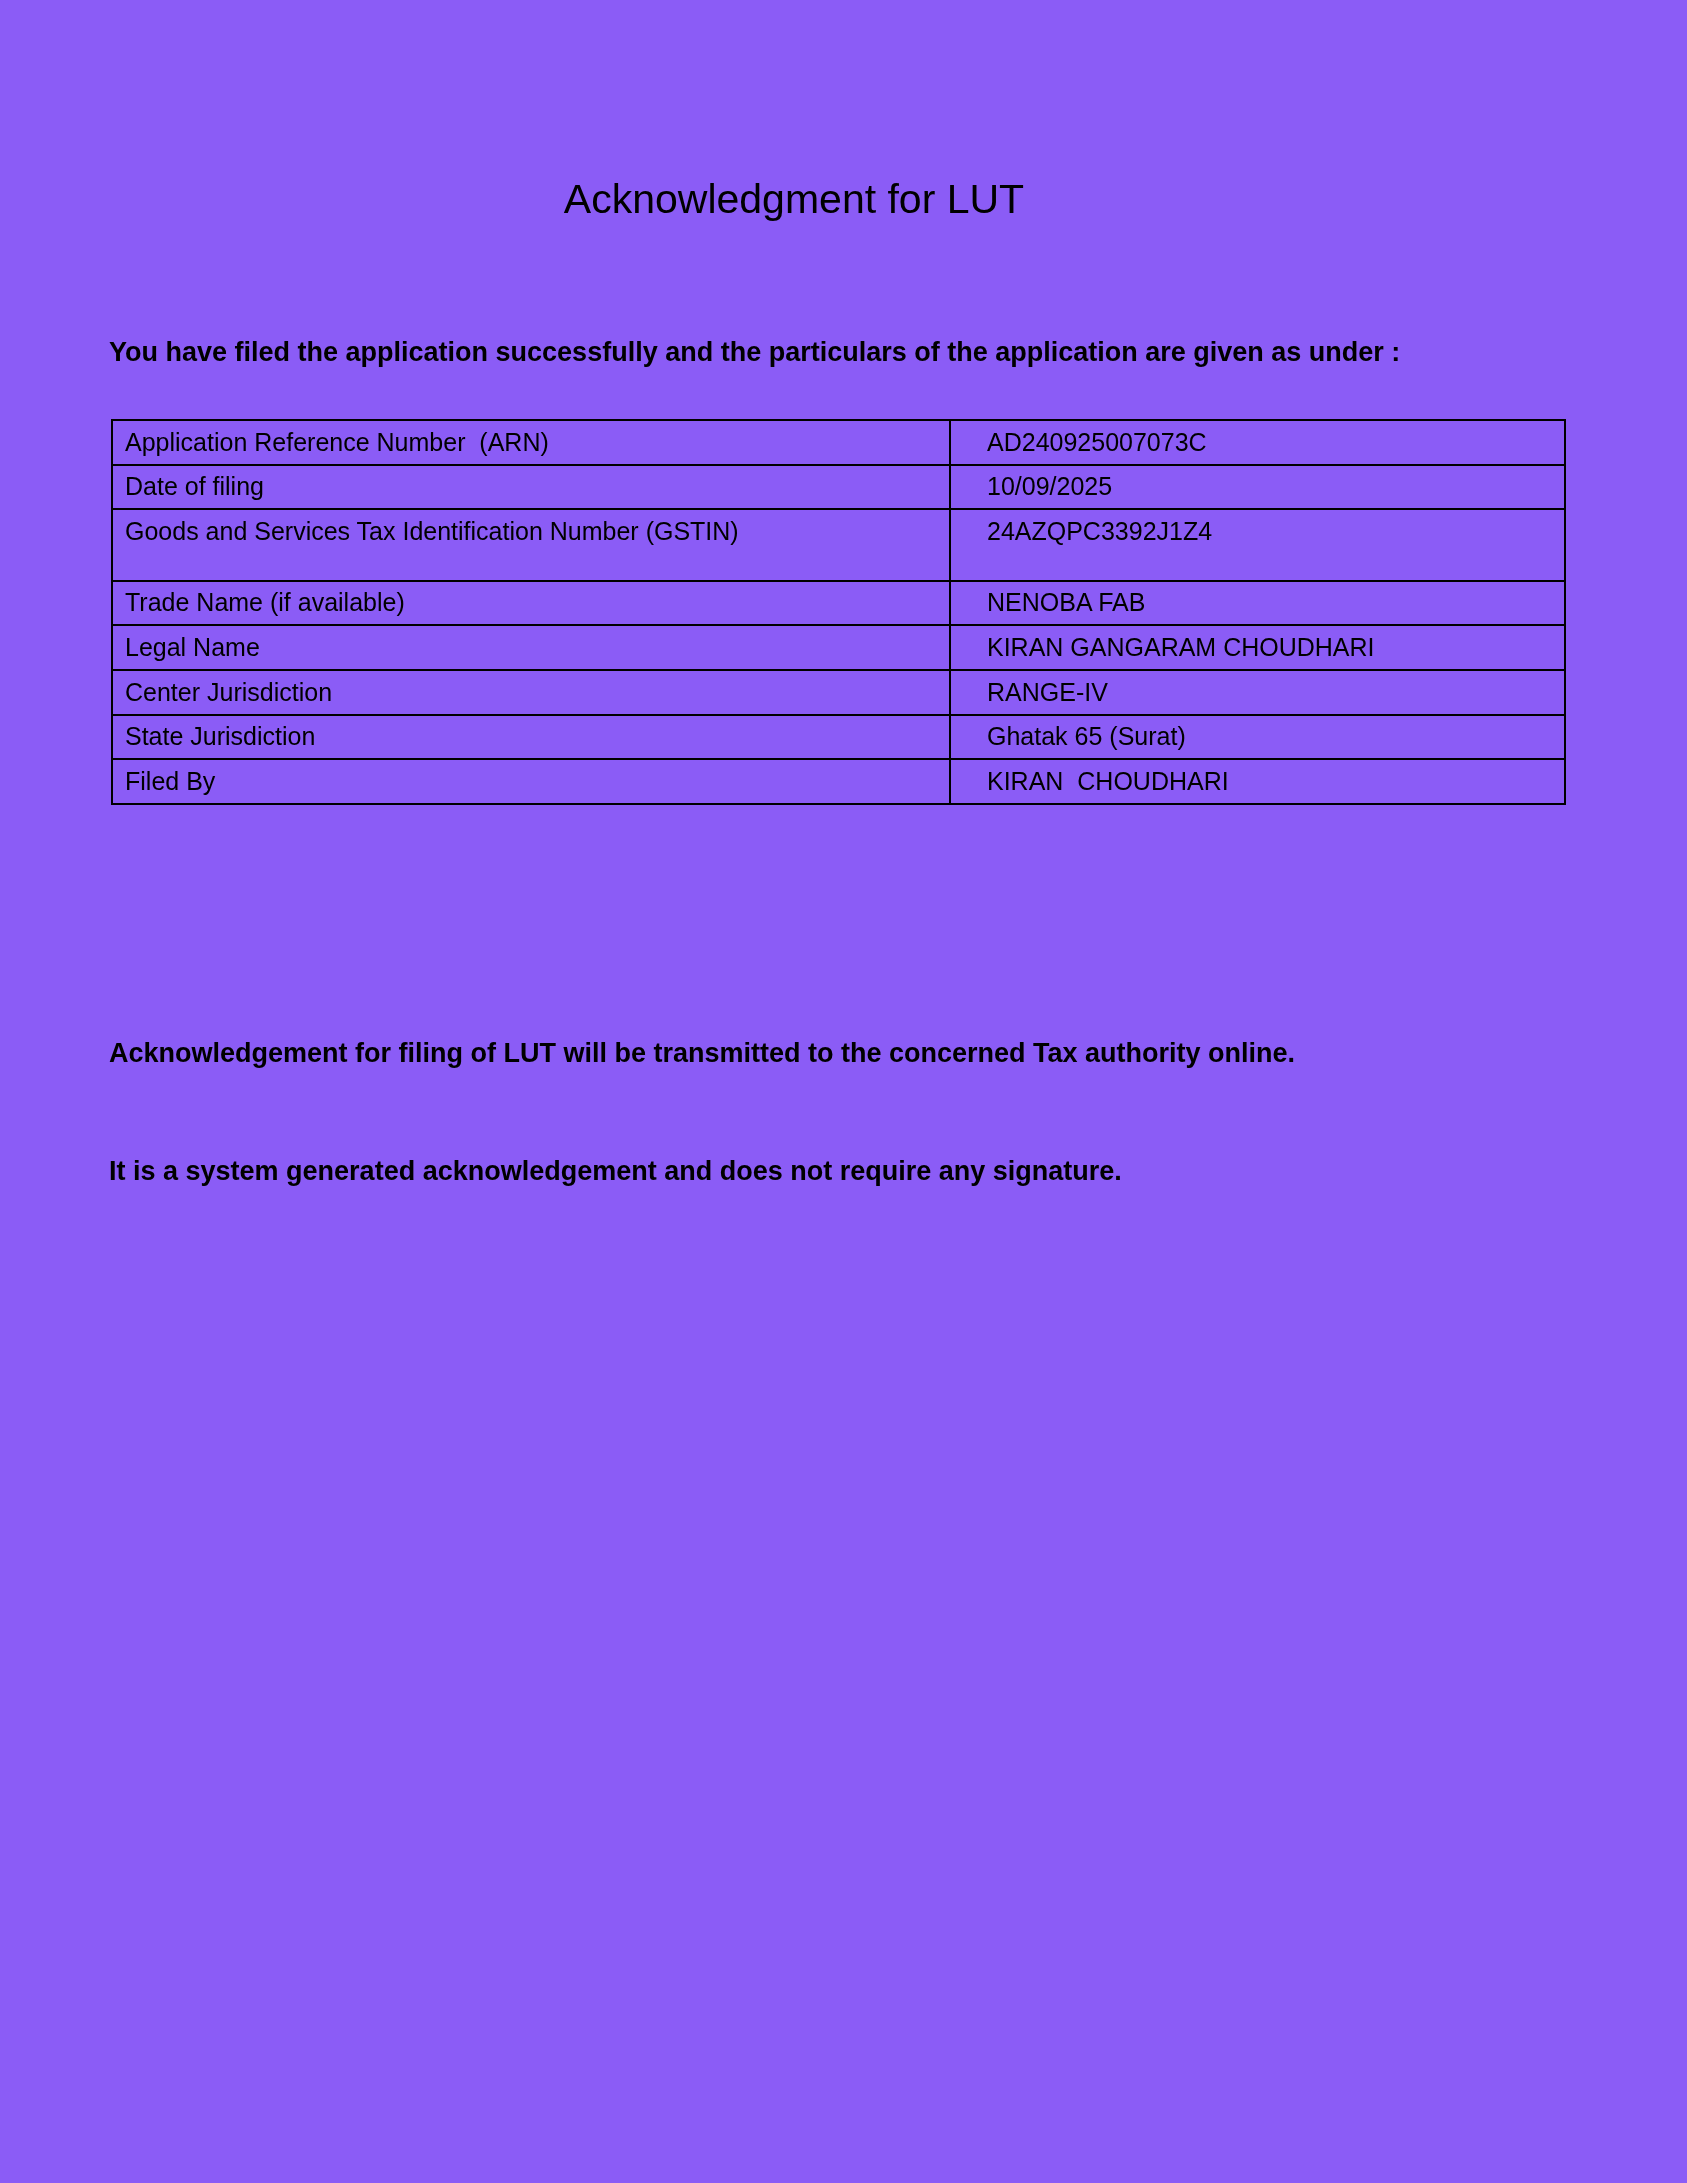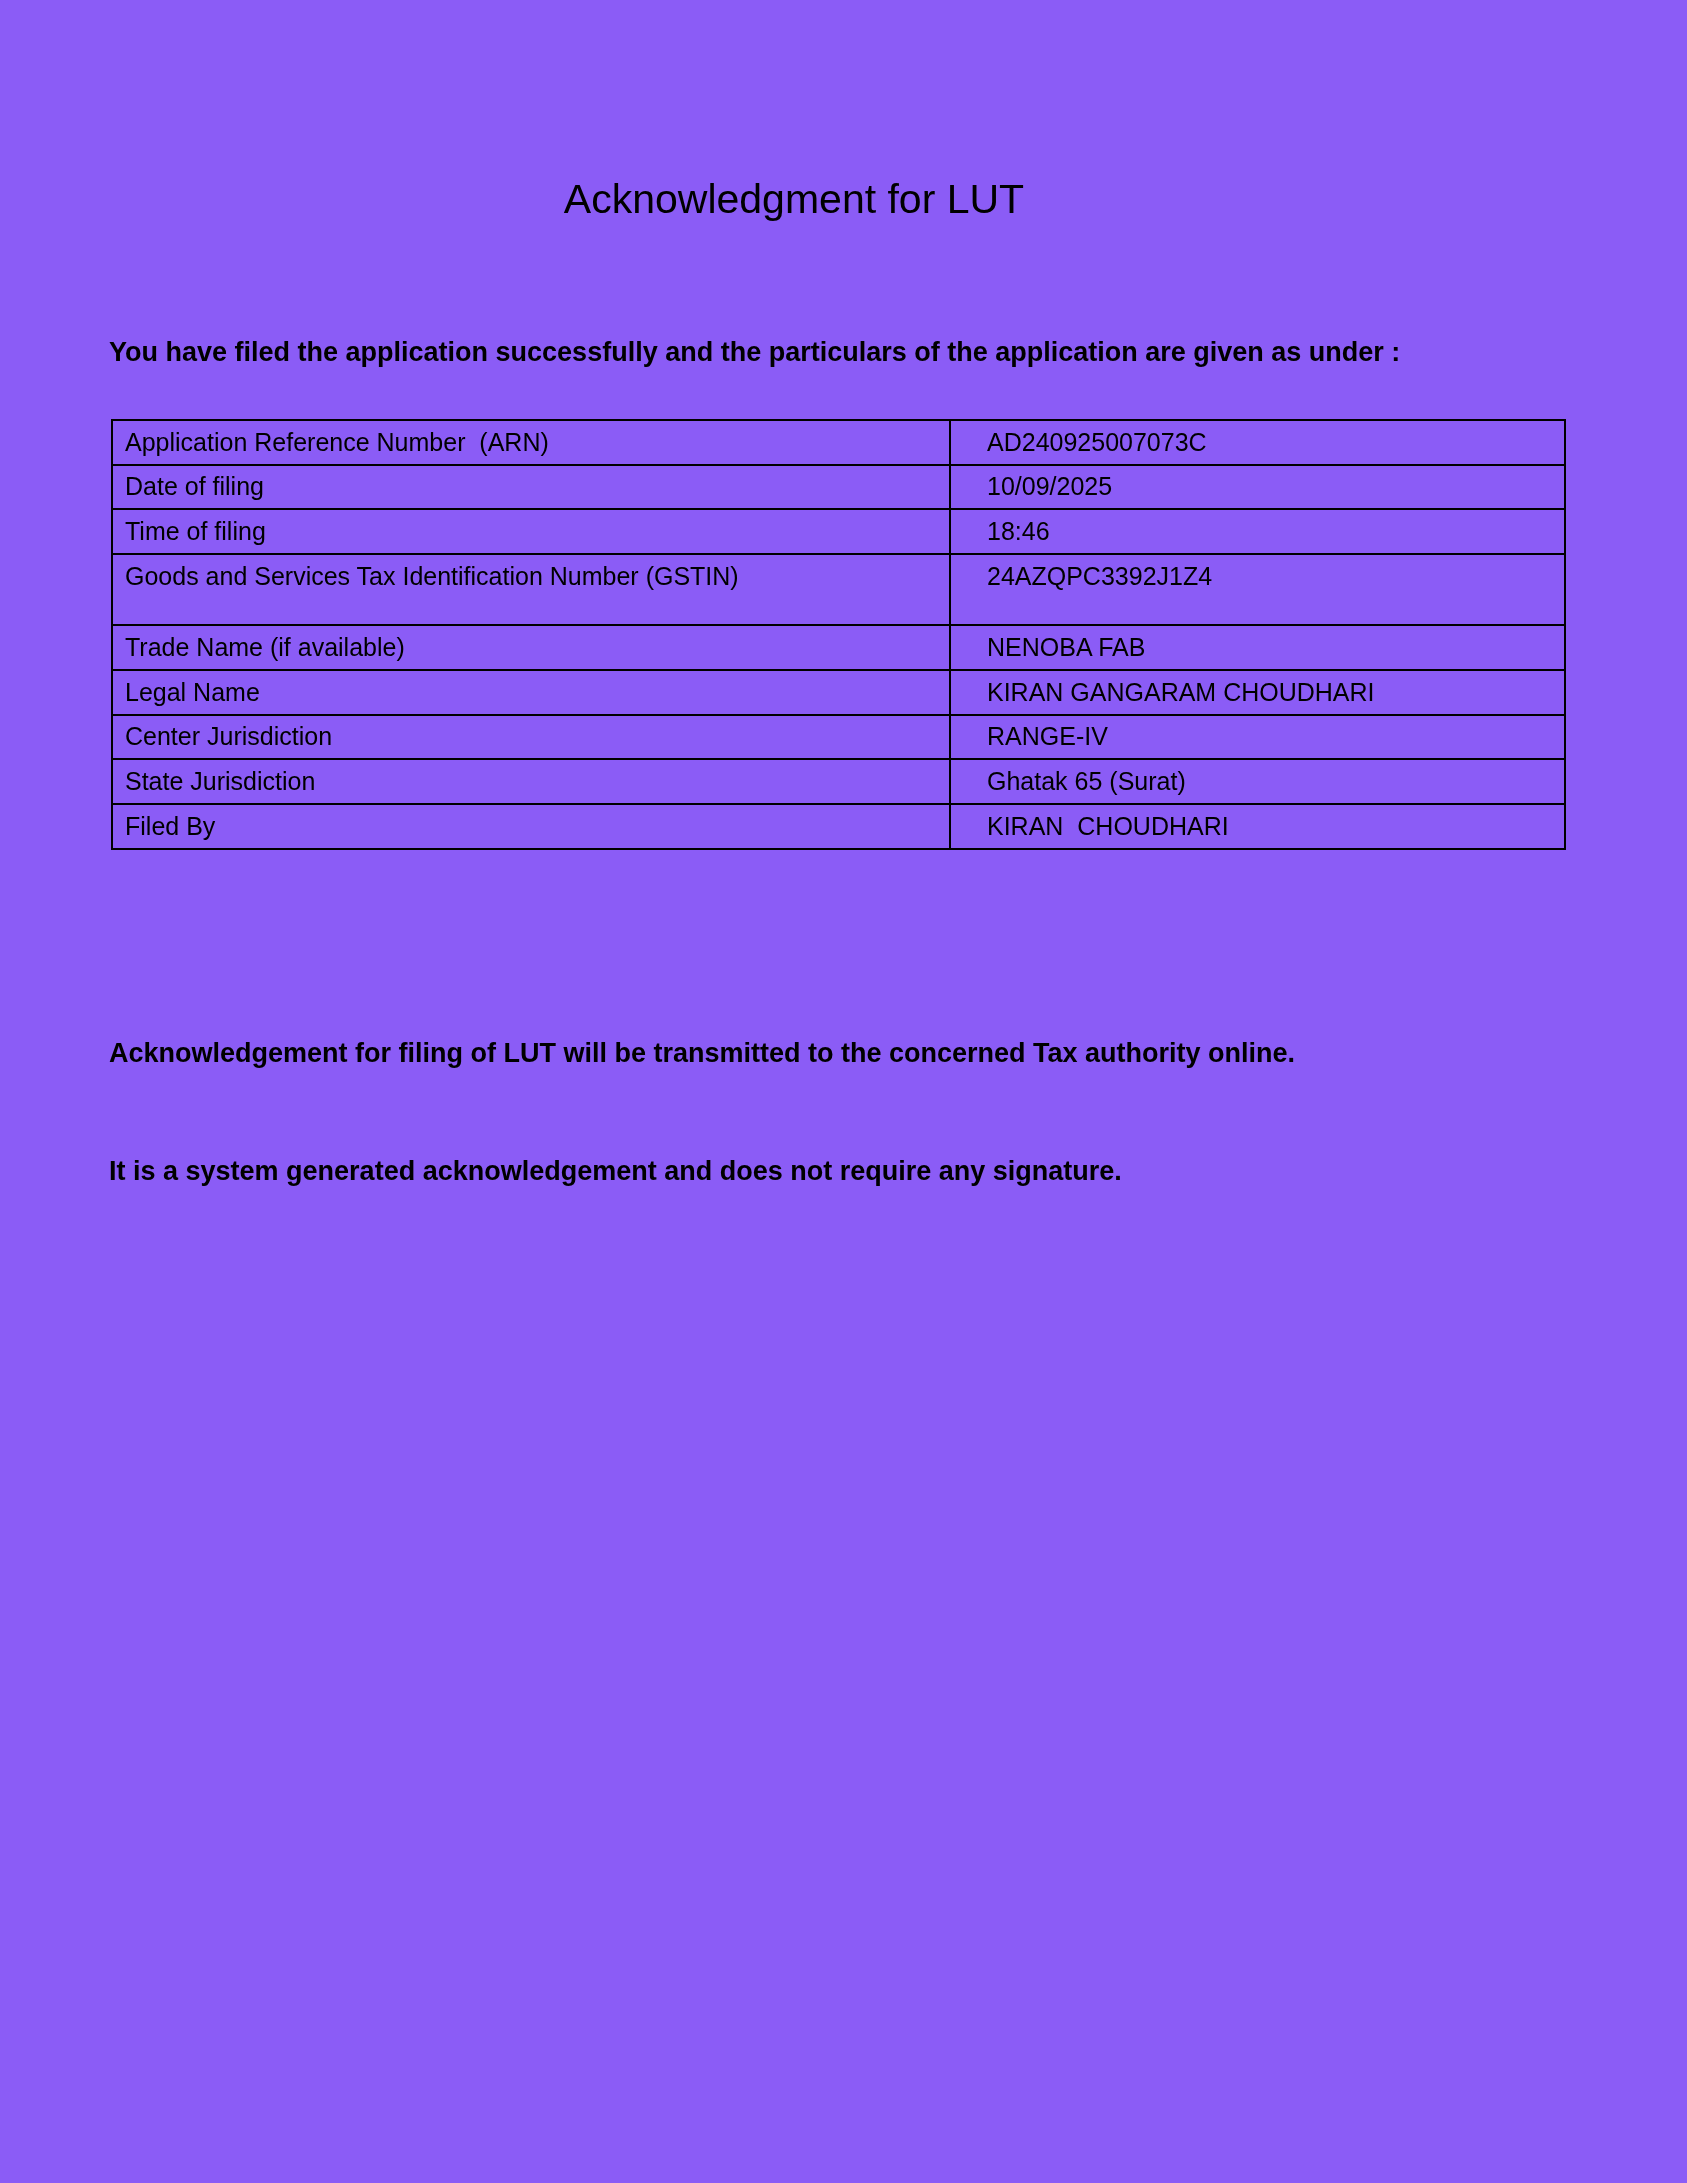--- a/index.html
+++ b/index.html
@@ -101,24 +101,20 @@
   <table class="details-table">
     <tbody>
       <tr>
         <td class="label-cell">Application Reference Number  (ARN)</td>
         <td class="value-cell">AD240925007073C</td>
       </tr>
       <tr>
         <td class="label-cell">Date of filing</td>
         <td class="value-cell">10/09/2025</td>
       </tr>
-      <tr>
-        <td class="label-cell">Time of filing</td>
-        <td class="value-cell">18:46</td>
-      </tr>
       <tr class="tall">
         <td class="label-cell">Goods and Services Tax Identification Number (GSTIN)</td>
         <td class="value-cell">24AZQPC3392J1Z4</td>
       </tr>
       <tr>
         <td class="label-cell">Trade Name (if available)</td>
         <td class="value-cell">NENOBA FAB</td>
       </tr>
       <tr>
         <td class="label-cell">Legal Name</td>

